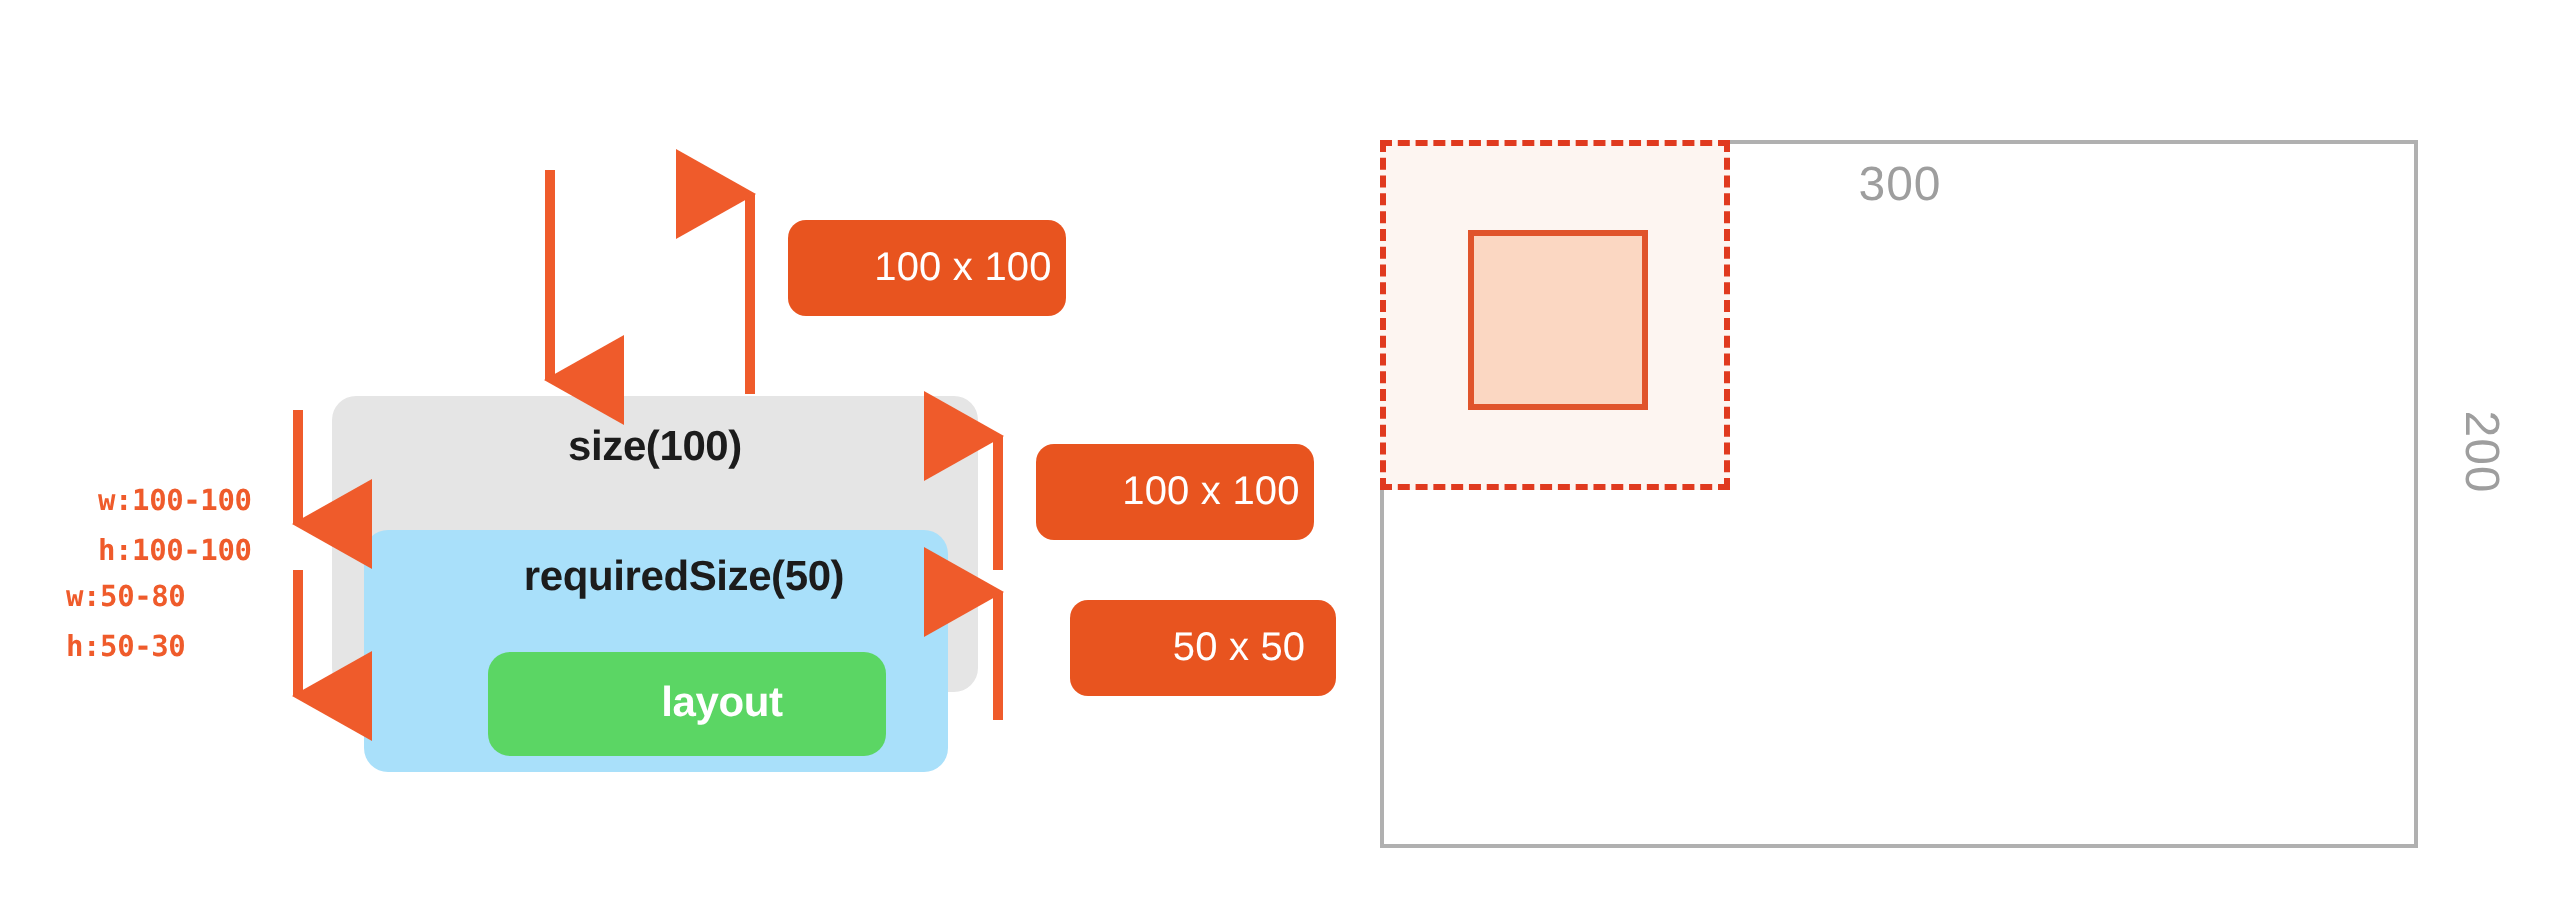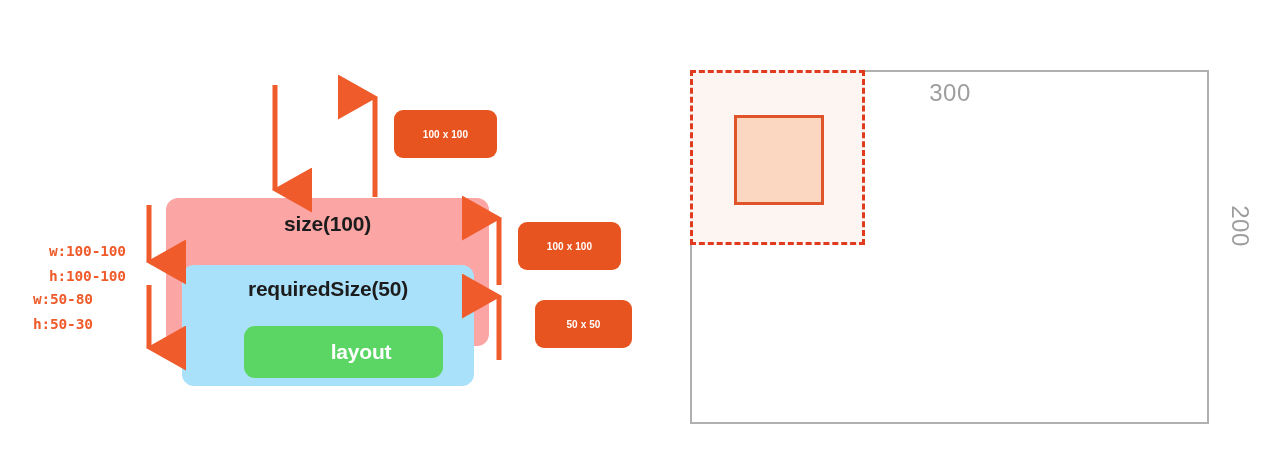--- a/index.html
+++ b/index.html
@@ -34,21 +34,21 @@
     white-space: pre;
     letter-spacing: -0.2px;
   }
 
   .outer-box {
     position: absolute;
     left: 166px;
     top: 198px;
     width: 323px;
     height: 148px;
-    background: #fca5a5;
+    background: #e5e5e5;
     border-radius: 12px;
   }
   .outer-box-title {
     position: absolute;
     left: 0;
     top: 14px;
     width: 100%;
     text-align: center;
     font-size: 21px;
     font-weight: 700;
@@ -68,20 +68,21 @@
   .inner-box-title {
     position: absolute;
     left: 0;
     top: 12px;
     width: 100%;
     text-align: center;
     font-size: 21px;
     font-weight: 700;
     color: #1c1c1c;
     letter-spacing: -0.2px;
+    padding-left: 14px;
   }
 
   .layout-button {
     position: absolute;
     left: 62px;
     top: 61px;
     width: 164px;
     height: 52px;
     background: #5bd664;
     border-radius: 11px;
@@ -95,26 +96,27 @@
     padding-left: 35px;
   }
 
   
 
   .badge {
     position: absolute;
     background: #e8541f;
     border-radius: 9px;
     color: #ffffff;
-    font-size: 10px;
-    font-weight: 700;
+    font-size: 20px;
+    font-weight: 400;
     display: flex;
     align-items: center;
     justify-content: center;
     letter-spacing: 0.1px;
+    padding-left: 36px;
   }
   .badge-top      { left: 394px; top: 110px; width: 103px; height: 48px; }
   .badge-size     { left: 518px; top: 222px; width: 103px; height: 48px; }
   .badge-required { left: 535px; top: 300px; width: 97px;  height: 48px; }
 
   
 
   .arrow-layer {
     position: absolute;
     left: 0; top: 0;

